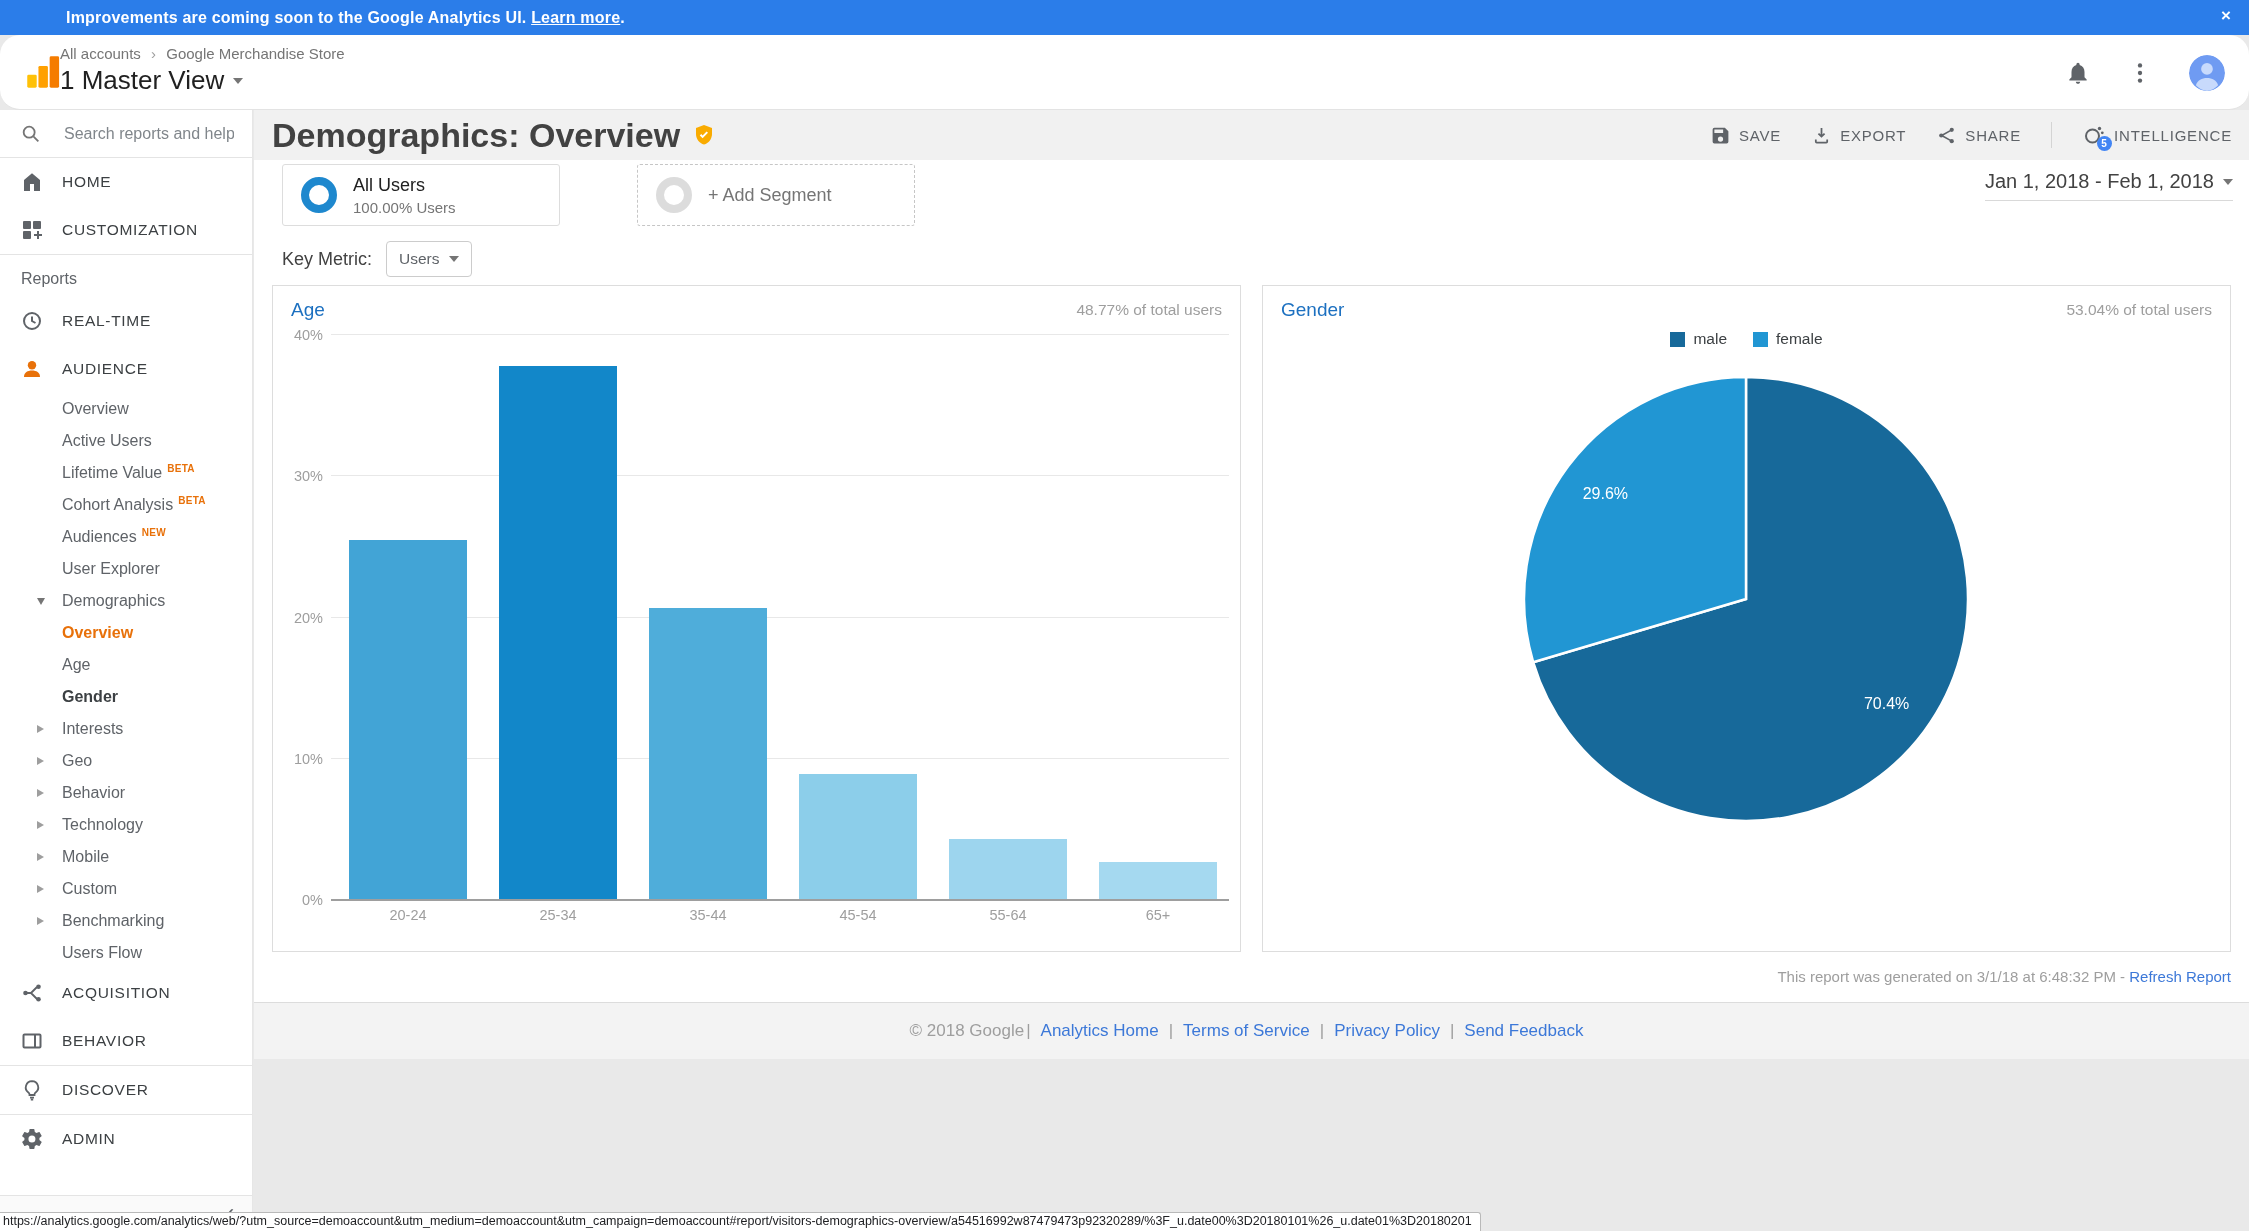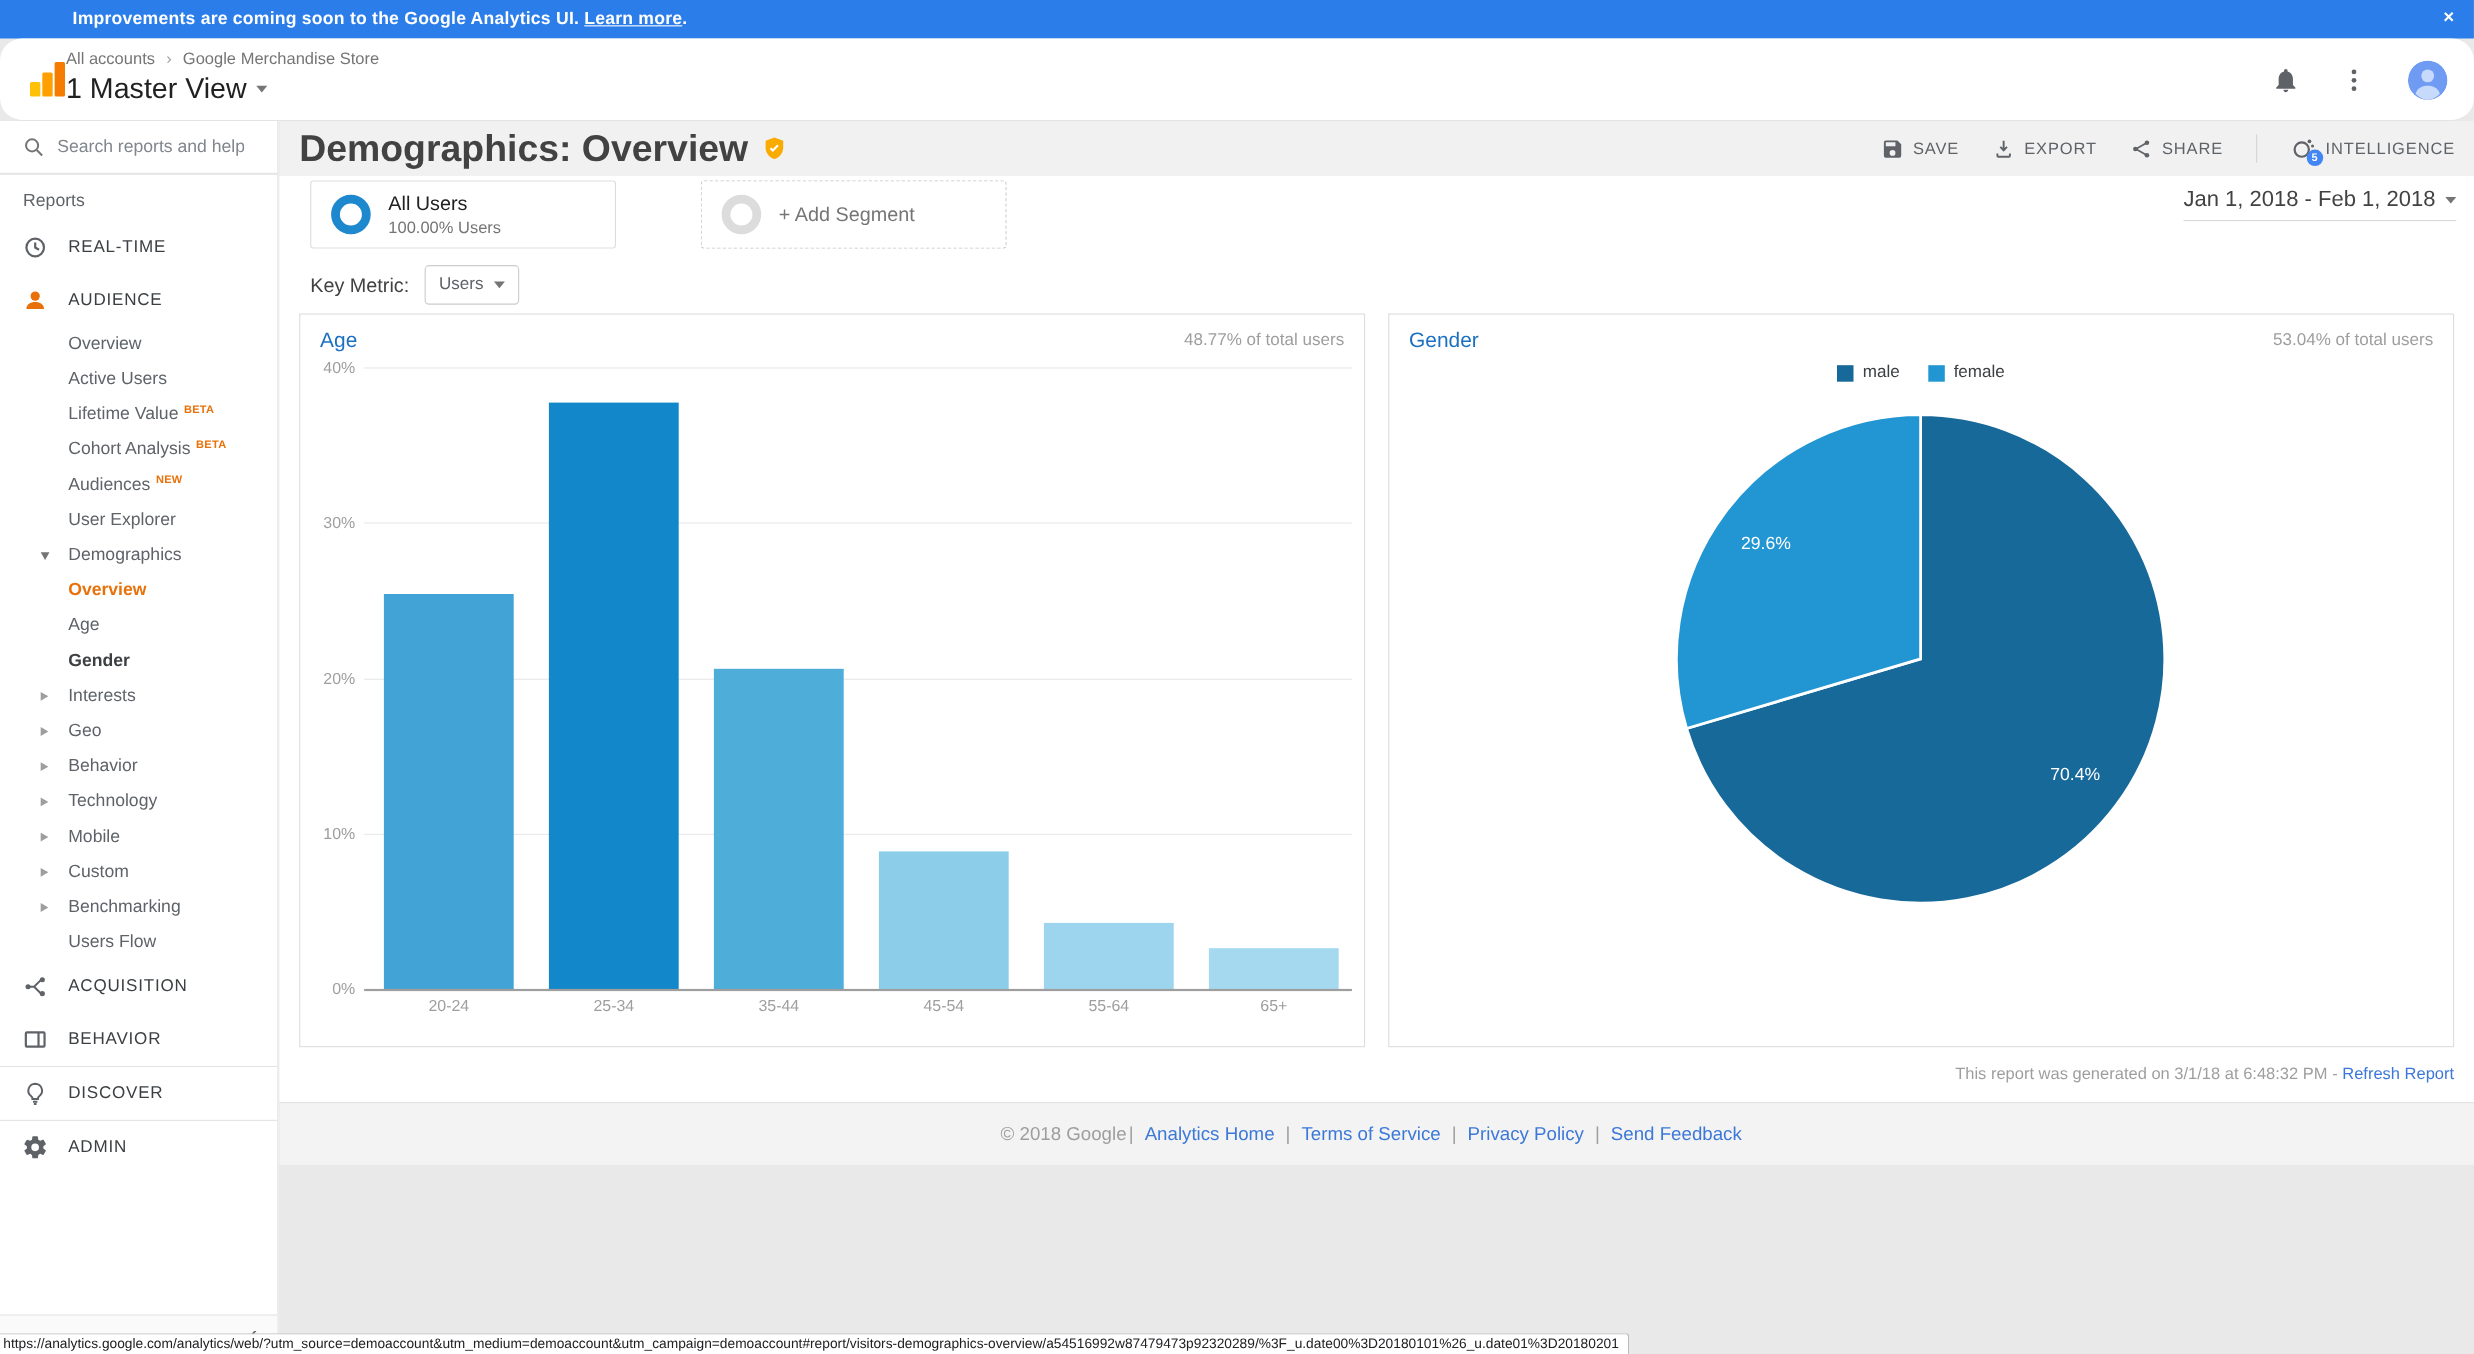--- a/index.html
+++ b/index.html
@@ -25,21 +25,21 @@
   .header-right { position:absolute; right:24px; top:0; height:75px; display:flex; align-items:center; gap:36px; }
   .icon-btn { width:26px; height:26px; cursor:pointer; }
   .avatar { width:36px; height:36px; border-radius:50%; cursor:pointer; }
   .caret { display:inline-block; width:0; height:0; border-left:5px solid transparent;
     border-right:5px solid transparent; border-top:6px solid #757575; margin-left:9px; }
   
   .sidebar { position:absolute; top:110px; left:0; width:253px; height:1121px;
     background:#fff; border-right:1px solid #e6e6e6; }
   .search-row { height:48px; display:flex; align-items:center; border-bottom:1px solid #e4e4e4; }
   .search-row svg { width:22px; height:22px; margin-left:20px; flex:none; }
-  .search-input { border:none; outline:none; font-size:16px; margin-left:10px; width:170px;
+  .search-input { border:none; outline:none; font-size:16px; margin-left:22px; width:170px;
     font-family:"Liberation Sans",sans-serif; color:#0369a1; }
   .search-input::placeholder { color:#80868b; }
   .nav-row { position:relative; display:flex; align-items:center; cursor:pointer; }
   .nav-row.lvl0 { height:48px; font-size:15.5px; font-weight:500; letter-spacing:.7px; color:#3c4043; }
   .nav-row.lvl0 .nav-icon { width:24px; height:24px; margin-left:20px; flex:none; }
   .nav-row.lvl0 .nav-label { margin-left:18px; }
   .nav-row.lvl1, .nav-row.lvl2 { height:32px; font-size:16px; color:#5f6368; padding-left:62px; }
   .nav-row.active .nav-label { color:#e8710a; font-weight:600; }
   .nav-row.bold  .nav-label { color:#3c4043; font-weight:700; }
   .nav-divider { border-top:1px solid #e4e4e4; }
@@ -164,20 +164,39 @@
 </div>
 
 <div class="sidebar">
   <div class="search-row">
     <svg viewBox="0 0 24 24" fill="none" stroke="#757575" stroke-width="2">
       <circle cx="10" cy="10" r="6"></circle>
         <path d="M14.6 14.6 20 20"></path>
     </svg>
     <input class="search-input" placeholder="Search reports and help" style="">
   </div>
+  <div id="nav-top">
+      <div class="nav-row lvl0">
+        <svg viewBox="0 0 24 24" class="nav-icon">
+          <path fill="#5f6368" d="M12 3.2 4 10v11h6v-7h4v7h6V10z"></path>
+        </svg>
+        <span class="nav-label">HOME</span>
+      </div>
+      <div class="nav-row lvl0">
+        <svg viewBox="0 0 24 24" class="nav-icon">
+          <g fill="#5f6368">
+            <rect x="3" y="3" width="8" height="8" rx="1"></rect>
+            <rect x="13" y="3" width="8" height="8" rx="1"></rect>
+            <rect x="3" y="13" width="8" height="8" rx="1"></rect>
+            <path d="M17 13h2v3h3v2h-3v3h-2v-3h-3v-2h3z"></path>
+          </g>
+        </svg>
+        <span class="nav-label">CUSTOMIZATION</span>
+      </div>
+    </div>
   <div class="nav-divider"></div>
   <div class="reports-label">Reports</div>
   <div id="nav-report">
       <div class="nav-row lvl0">
         <svg viewBox="0 0 24 24" class="nav-icon">
           <g fill="none" stroke="#5f6368" stroke-width="2">
             <circle cx="12" cy="12" r="8"></circle>
             <path d="M12 7.5V12l3.5 2"></path>
           </g>
         </svg>

